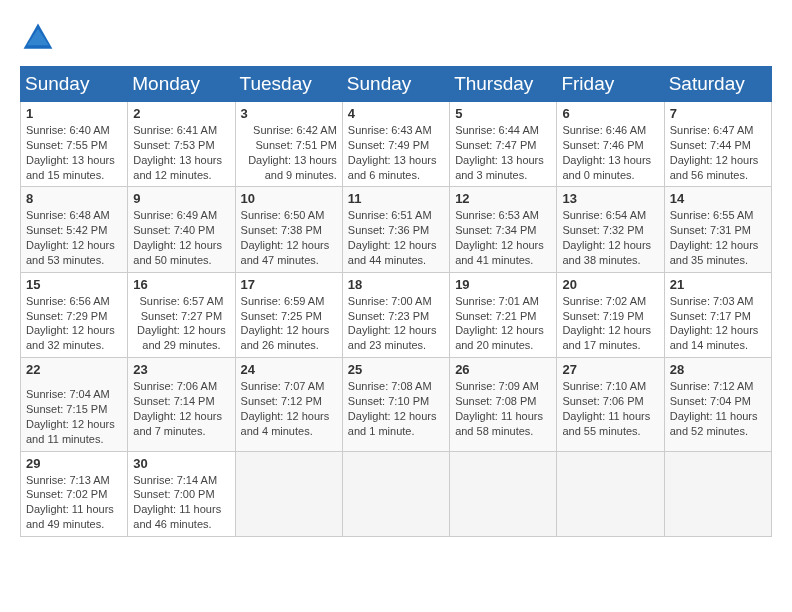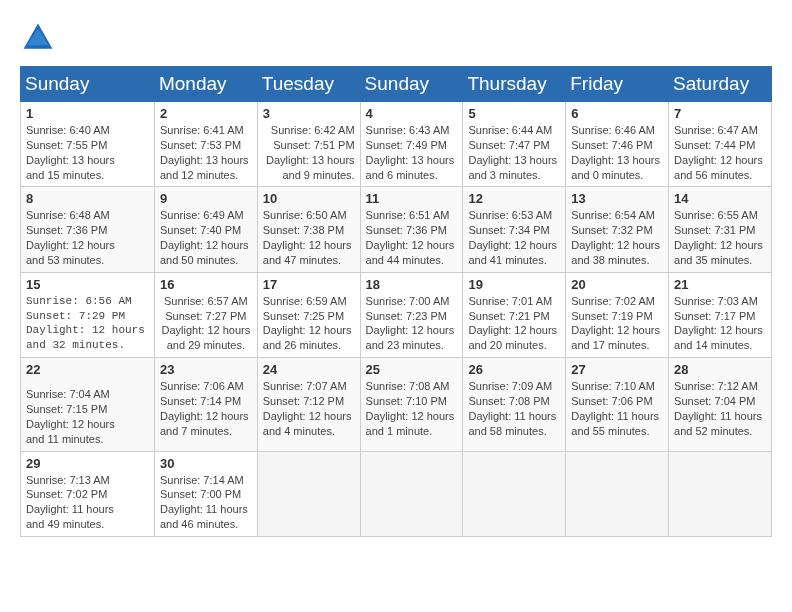--- a/index.html
+++ b/index.html
@@ -168,21 +168,21 @@
           <div class="day-info" style="white-space: pre-line;">Sunrise: 6:47 AM
 Sunset: 7:44 PM
 Daylight: 12 hours
 and 56 minutes.</div>
         </td>
       </tr>
       <tr>
         <td>
           <span class="day-num">8</span>
           <div class="day-info" style="white-space: pre-line;">Sunrise: 6:48 AM
-Sunset: 7:36 PM
+Sunset: 5:42 PM
 Daylight: 12 hours
 and 53 minutes.</div>
         </td>
         <td>
           <span class="day-num">9</span>
           <div class="day-info" style="white-space: pre-line;">Sunrise: 6:49 AM
 Sunset: 7:40 PM
 Daylight: 12 hours
 and 50 minutes.</div>
         </td>
@@ -218,21 +218,21 @@
           <span class="day-num">14</span>
           <div class="day-info" style="white-space: pre-line;">Sunrise: 6:55 AM
 Sunset: 7:31 PM
 Daylight: 12 hours
 and 35 minutes.</div>
         </td>
       </tr>
       <tr>
         <td>
           <span class="day-num">15</span>
-          <div class="day-info" style="white-space: pre-line; font-family: Liberation Mono, monospace;">Sunrise: 6:56 AM
+          <div class="day-info" style="white-space: pre-line;">Sunrise: 6:56 AM
 Sunset: 7:29 PM
 Daylight: 12 hours
 and 32 minutes.</div>
         </td>
         <td>
           <span class="day-num">16</span>
           <div class="day-info" style="white-space: pre-line; text-align: center;">Sunrise: 6:57 AM
 Sunset: 7:27 PM
 Daylight: 12 hours
 and 29 minutes.</div>

